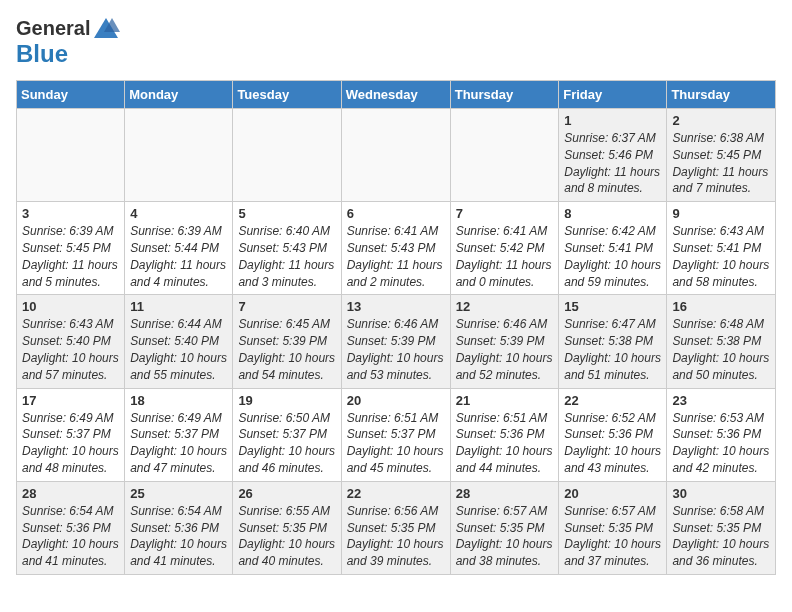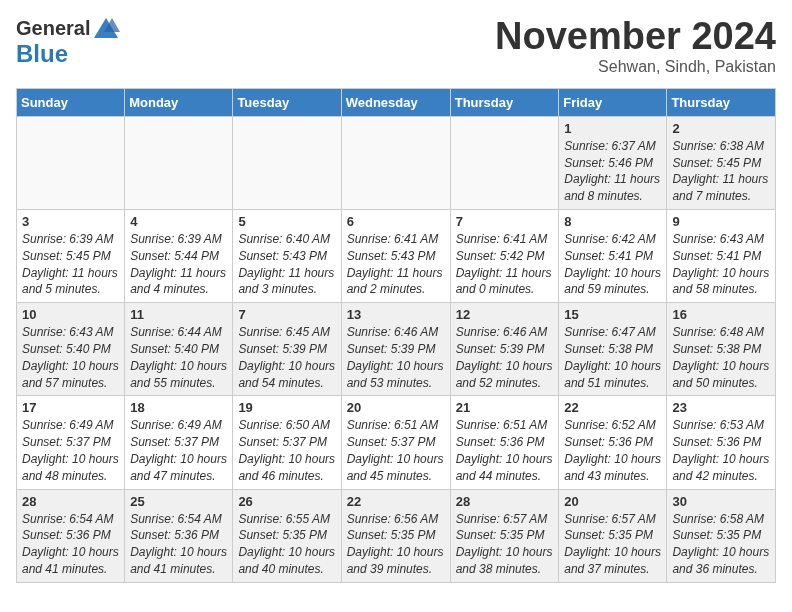--- a/index.html
+++ b/index.html
@@ -6,21 +6,21 @@
     body {
       font-family: Arial, sans-serif;
       background: #fff;
       width: 792px;
       min-height: 612px;
       padding: 16px;
     }
     .header {
       display: flex;
       justify-content: space-between;
-      align-items: flex-start;
+      align-items: flex-end;
       margin-bottom: 12px;
     }
     .logo {
       display: flex;
       flex-direction: column;
       align-items: flex-start;
     }
     .logo-text {
       display: flex;
       align-items: center;
@@ -102,24 +102,20 @@
   <div class="logo">
     <div class="logo-text">
       <span class="logo-general">General</span>
       <svg class="logo-icon" viewBox="0 0 28 24" xmlns="http://www.w3.org/2000/svg">
         <polygon points="14,2 26,22 2,22" fill="#3a7fc1"></polygon>
         <polygon points="20,2 28,16 12,16" fill="#2a5fa0" opacity="0.7"></polygon>
       </svg>
     </div>
     <span class="logo-blue">Blue</span>
   </div>
-  <div class="title-section">
-    <div class="month-title">November 2024</div>
-    <div class="location">Sehwan, Sindh, Pakistan</div>
-  </div>
 </div>
 
 <table>
   <thead>
     <tr>
 
     <th>Sunday</th>
         <th>Monday</th>
         <th>Tuesday</th>
         <th>Wednesday</th>

